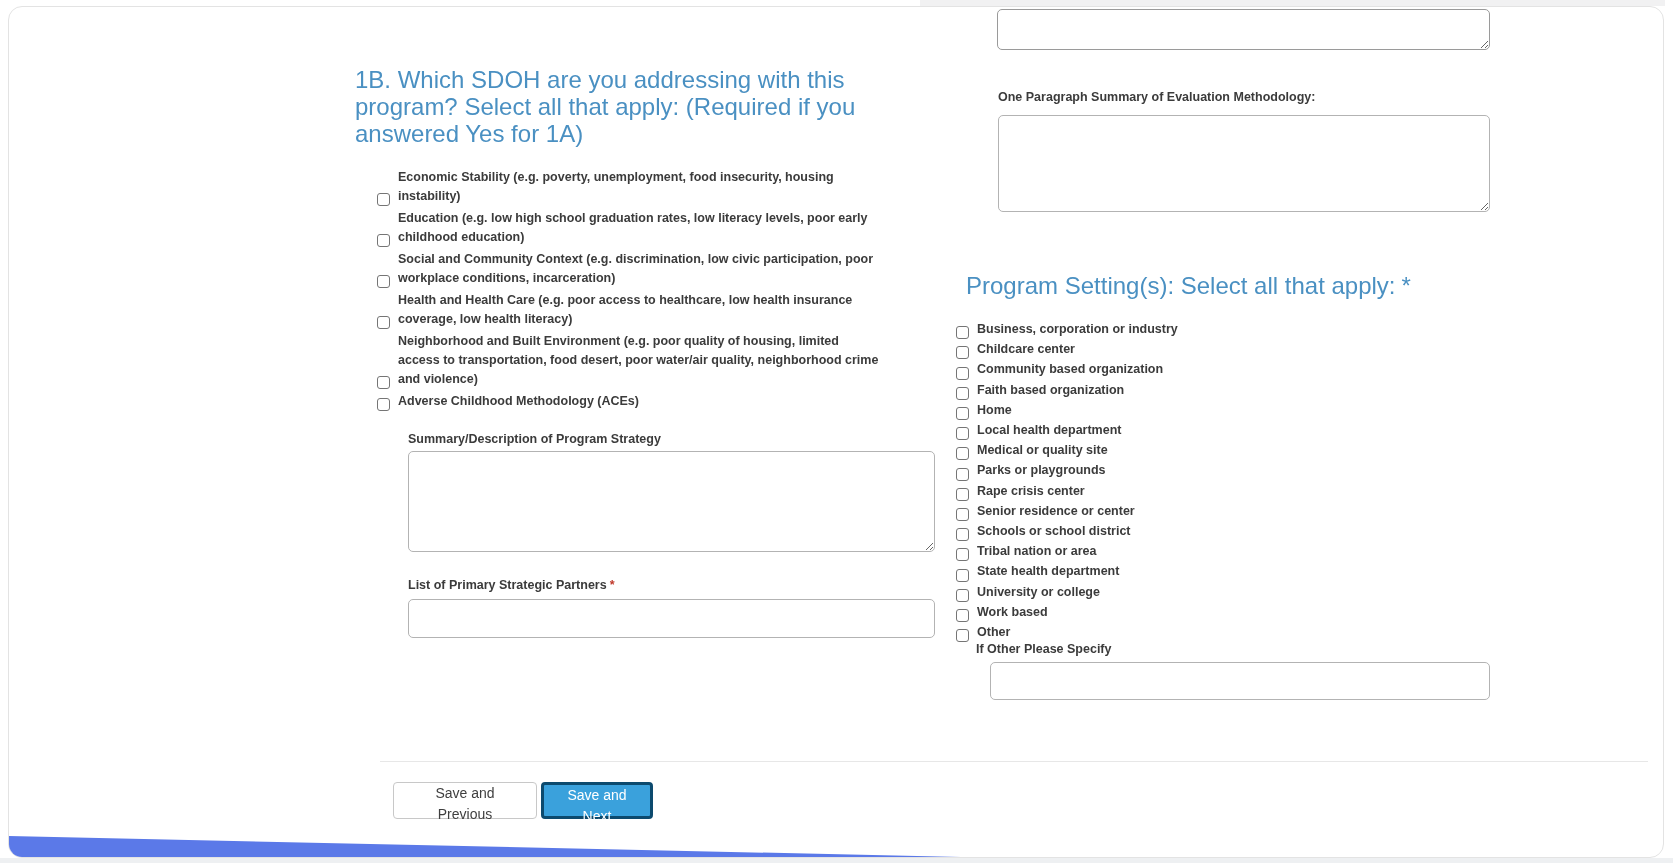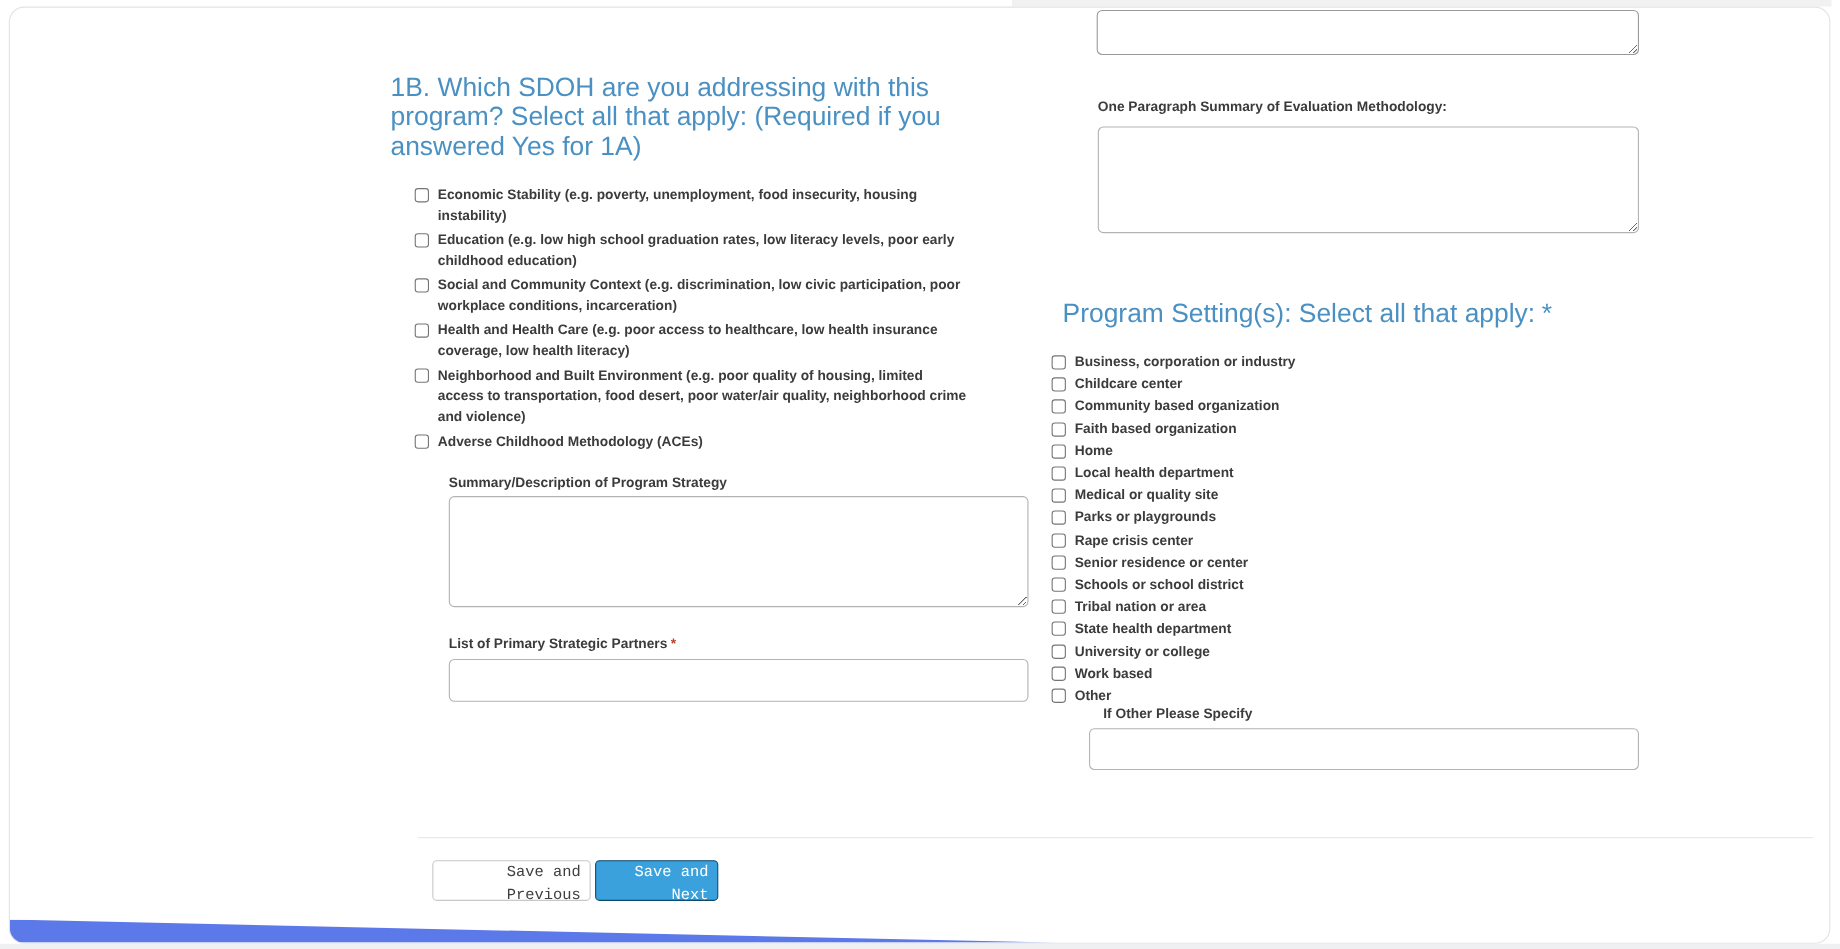--- a/index.html
+++ b/index.html
@@ -25,49 +25,49 @@
   #heading-1b{left:355px;top:26px;width:520px;}
   #heading-settings{left:966px;top:232px;width:640px;white-space:nowrap;}
 
   .field-label{position:absolute;font-size:12.5px;font-weight:700;color:#3b3b3b;}
   .req{color:var(--required-red);margin-left:3px;font-weight:700;}
   .req-blue{color:var(--heading-blue);margin-left:6px;}
 
   .check-list{position:absolute;}
   #sdoh-list{left:377px;top:128px;width:505px;}
   #settings-list{left:956px;top:279px;width:520px;}
-  .check-item{display:flex;align-items:flex-start;gap:8px;}
+  .check-item{display:flex;align-items:flex-end;gap:8px;}
   #sdoh-list .check-item{margin-bottom:2.5px;}
   #sdoh-list .check-item .cb{margin-top:3px;}
   #settings-list .check-item .cb{margin-top:4px;}
   .cb{appearance:none;-webkit-appearance:none;flex:0 0 auto;width:13px;height:13px;margin:0;
       border:1px solid #757575;border-radius:3px;background:#fff;cursor:pointer;}
   .check-item .lbl{font-size:12.5px;font-weight:700;line-height:19.2px;color:#3b3b3b;}
   #settings-list .check-item .lbl{line-height:20.2px;white-space:nowrap;}
 
   textarea.box,input.box{position:absolute;border:1px solid #b3b3b3;border-radius:5px;background:#fff;
       font-family:"Liberation Sans",sans-serif;font-size:13px;color:#333;padding:6px 10px;outline:none;}
   textarea.box{resize:both;}
   #textarea-cut{left:997px;top:-31px;width:493px;height:41px;border-color:#9a9a9a;}
   #textarea-summary{left:408px;top:411px;width:527px;height:101px;}
   #input-partners{left:408px;top:559px;width:527px;height:39px;}
   #textarea-eval{left:998px;top:75px;width:492px;height:97px;}
   #input-other{left:990px;top:622px;width:500px;height:38px;}
 
   #label-summary{left:408px;top:392px;}
   #label-partners{left:408px;top:538px;}
   #label-eval{left:998px;top:50px;}
-  #label-other{left:1003px;top:602px;}
+  #label-other{left:976px;top:602px;}
 
   .divider{position:absolute;left:380px;top:721px;width:1268px;height:1px;background:#e7e7e7;}
 
-  .btn{position:absolute;top:742px;height:37px;border-radius:4px;font-family:Liberation Mono, monospace;
-       font-size:14px;line-height:21px;padding:0 8px;cursor:pointer;text-align:right;}
+  .btn{position:absolute;top:742px;height:37px;border-radius:4px;font-family:Liberation Sans, sans-serif;
+       font-size:14px;line-height:21px;padding:0 18px;cursor:pointer;}
   #btn-prev{left:393px;width:144px;background:#ffffff;border:1px solid #c8c8c8;color:#3f3f3f;}
-  #btn-next{left:541px;width:112px;background:var(--button-blue);border:1px solid #0c4a6e;color:#ffffff;}
+  #btn-next{left:541px;width:112px;background:var(--button-blue);border:3px solid #0c4a6e;color:#ffffff;}
 </style>
 </head>
 <body>
 
 <div class="screen">
   <div class="top-strip"></div>
   <div class="card">
     <div class="wedge"></div>
   </div>
   <div class="bottom-strip"></div>

